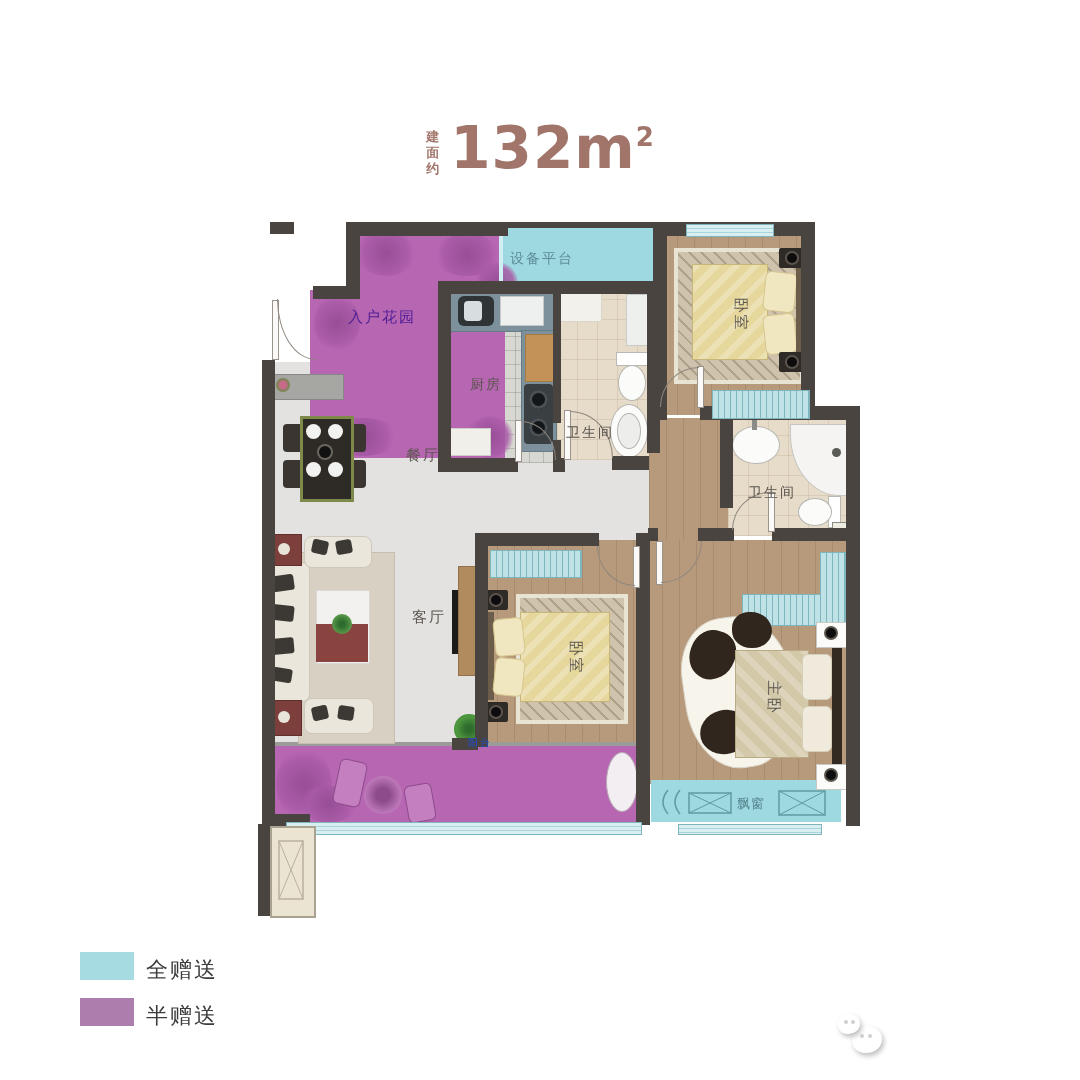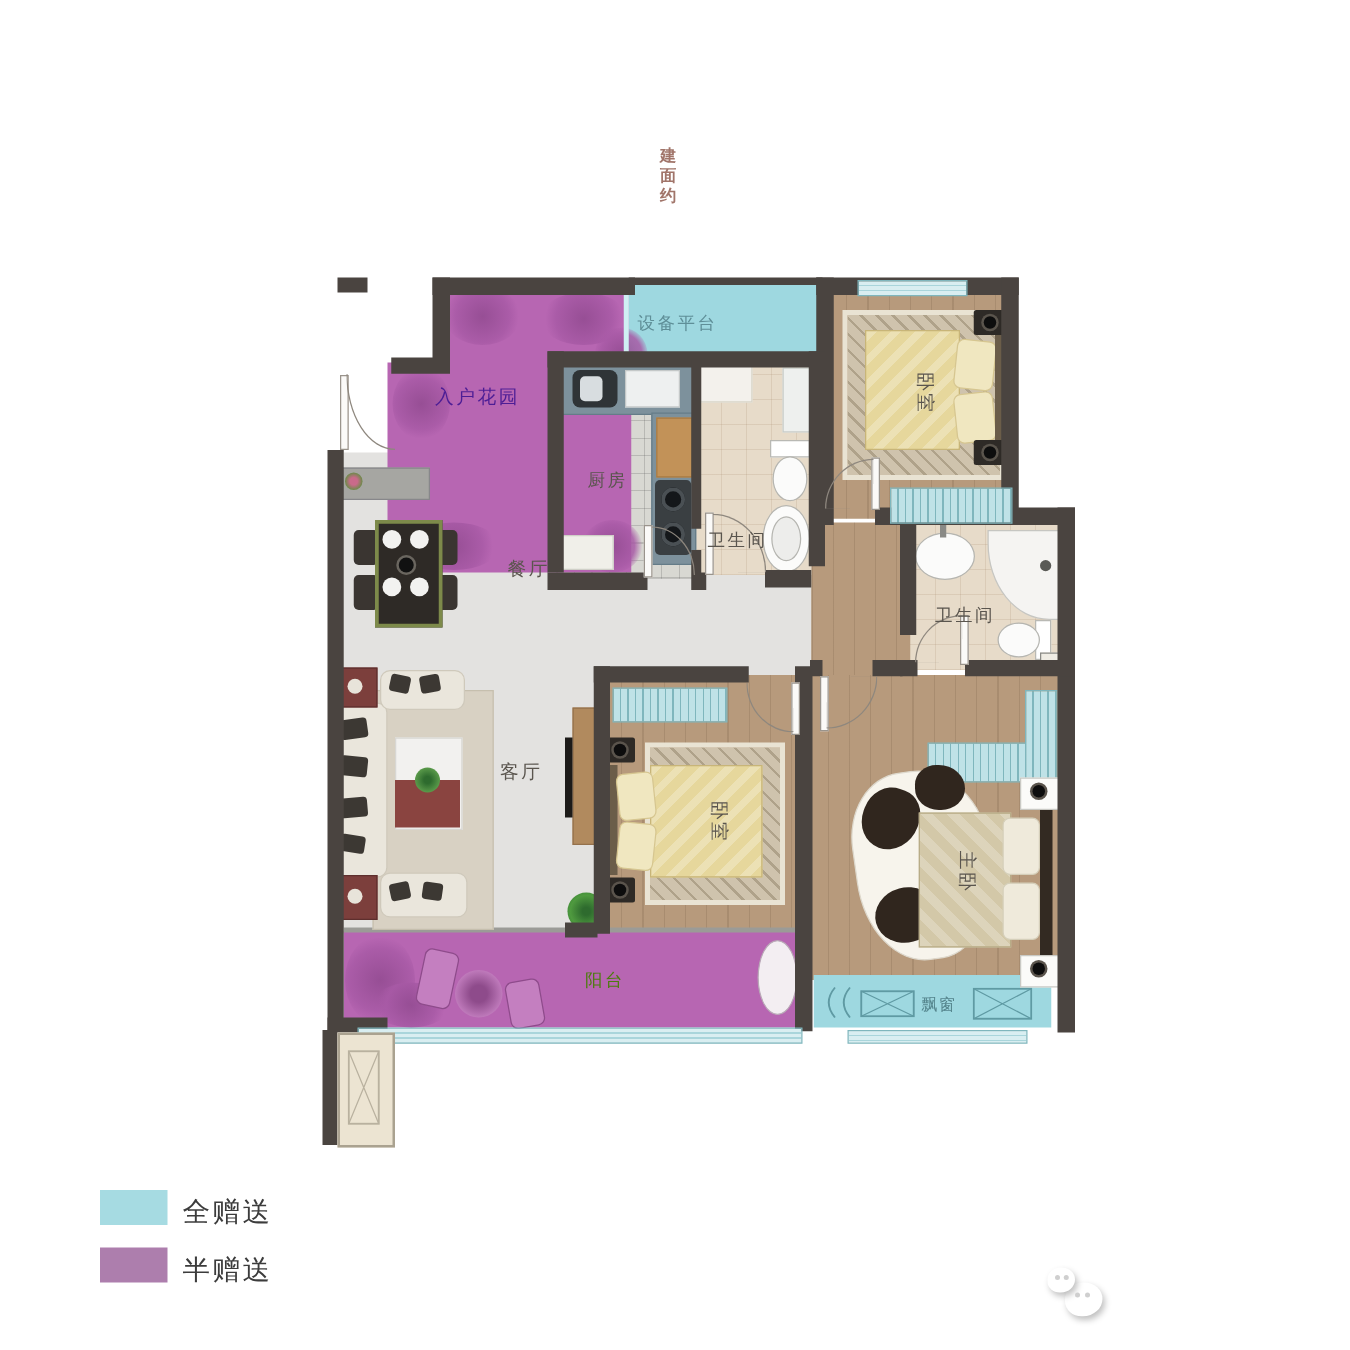--- a/index.html
+++ b/index.html
@@ -50,20 +50,21 @@
   .eye{position:absolute;width:4px;height:4px;border-radius:50%;background:#cfcfcf;}
   #wm-text{font-size:24px;font-weight:bold;color:#ffffff;letter-spacing:2px;text-shadow:2px 2px 2px rgba(110,110,110,.6);}
 </style>
 </head>
 <body>
 
 <div id="canvas">
 
   <div id="title-row">
     <div id="title-prefix">建面约</div>
+    <div id="title-area"><span>132</span><span>m</span><span class="sup">2</span></div>
   </div>
 
   <div class="abs floor-marble" style="left:275px;top:362px;width:203px;height:385px;"></div>
   <div class="abs floor-marble" style="left:438px;top:455px;width:211px;height:85px;"></div>
   <div class="abs floor-wood" style="left:649px;top:418px;width:79px;height:122px;"></div>
   <div class="abs floor-wood" style="left:660px;top:230px;width:150px;height:185px;"></div>
   <div class="abs floor-wood" style="left:480px;top:540px;width:160px;height:208px;"></div>
   <div class="abs floor-wood" style="left:645px;top:540px;width:203px;height:244px;"></div>
   <div class="abs floor-ktile" style="left:445px;top:288px;width:110px;height:175px;"></div>
   <div class="abs floor-btile" style="left:557px;top:288px;width:92px;height:172px;"></div>
@@ -263,22 +264,22 @@
 
   <div class="rl" style="left:348px;top:308px;color:#4c1d95;">入户花园</div>
   <div class="rl" style="left:510px;top:250px;color:#5f8f98;font-size:14px;">设备平台</div>
   <div class="rl" style="left:470px;top:376px;font-size:14px;">厨房</div>
   <div class="rl" style="left:566px;top:424px;font-size:14px;">卫生间</div>
   <div class="rl" style="left:748px;top:484px;font-size:14px;">卫生间</div>
   <div class="rl rot" style="left:712px;top:305px;width:56px;text-align:center;">卧室</div>
   <div class="rl rot" style="left:547px;top:648px;width:56px;text-align:center;">卧室</div>
   <div class="rl rot" style="left:745px;top:688px;width:56px;text-align:center;">主卧</div>
   <div class="rl" style="left:386px;top:446px;margin-left:20px;">餐厅</div>
-  <div class="rl" style="left:400px;top:608px;text-align:center;">客厅</div>
-  <div class="rl" style="left:468px;top:776px;color:#4d7c0f;font-size:14px;">阳台</div>
+  <div class="rl" style="left:412px;top:608px;text-align:center;">客厅</div>
+  <div class="rl" style="left:468px;top:736px;color:#1d4ed8;font-size:10px;">阳台</div>
   <div class="rl" style="left:737px;top:795px;color:#55858d;font-size:13px;letter-spacing:1px;">飘窗</div>
 
   <div class="legend-swatch" style="left: 80px; top: 952px; background: rgb(166, 219, 226);"></div>
   <div class="legend-label" style="left:146px;top:955px;">全赠送</div>
   <div class="legend-swatch" style="left: 80px; top: 998px; background: rgb(173, 126, 173);"></div>
   <div class="legend-label" style="left:146px;top:1001px;">半赠送</div>
 
   <div id="wm">
     <div id="wm-icon">
       <div class="bubble" style="left:14px;top:14px;width:30px;height:27px;"></div>

